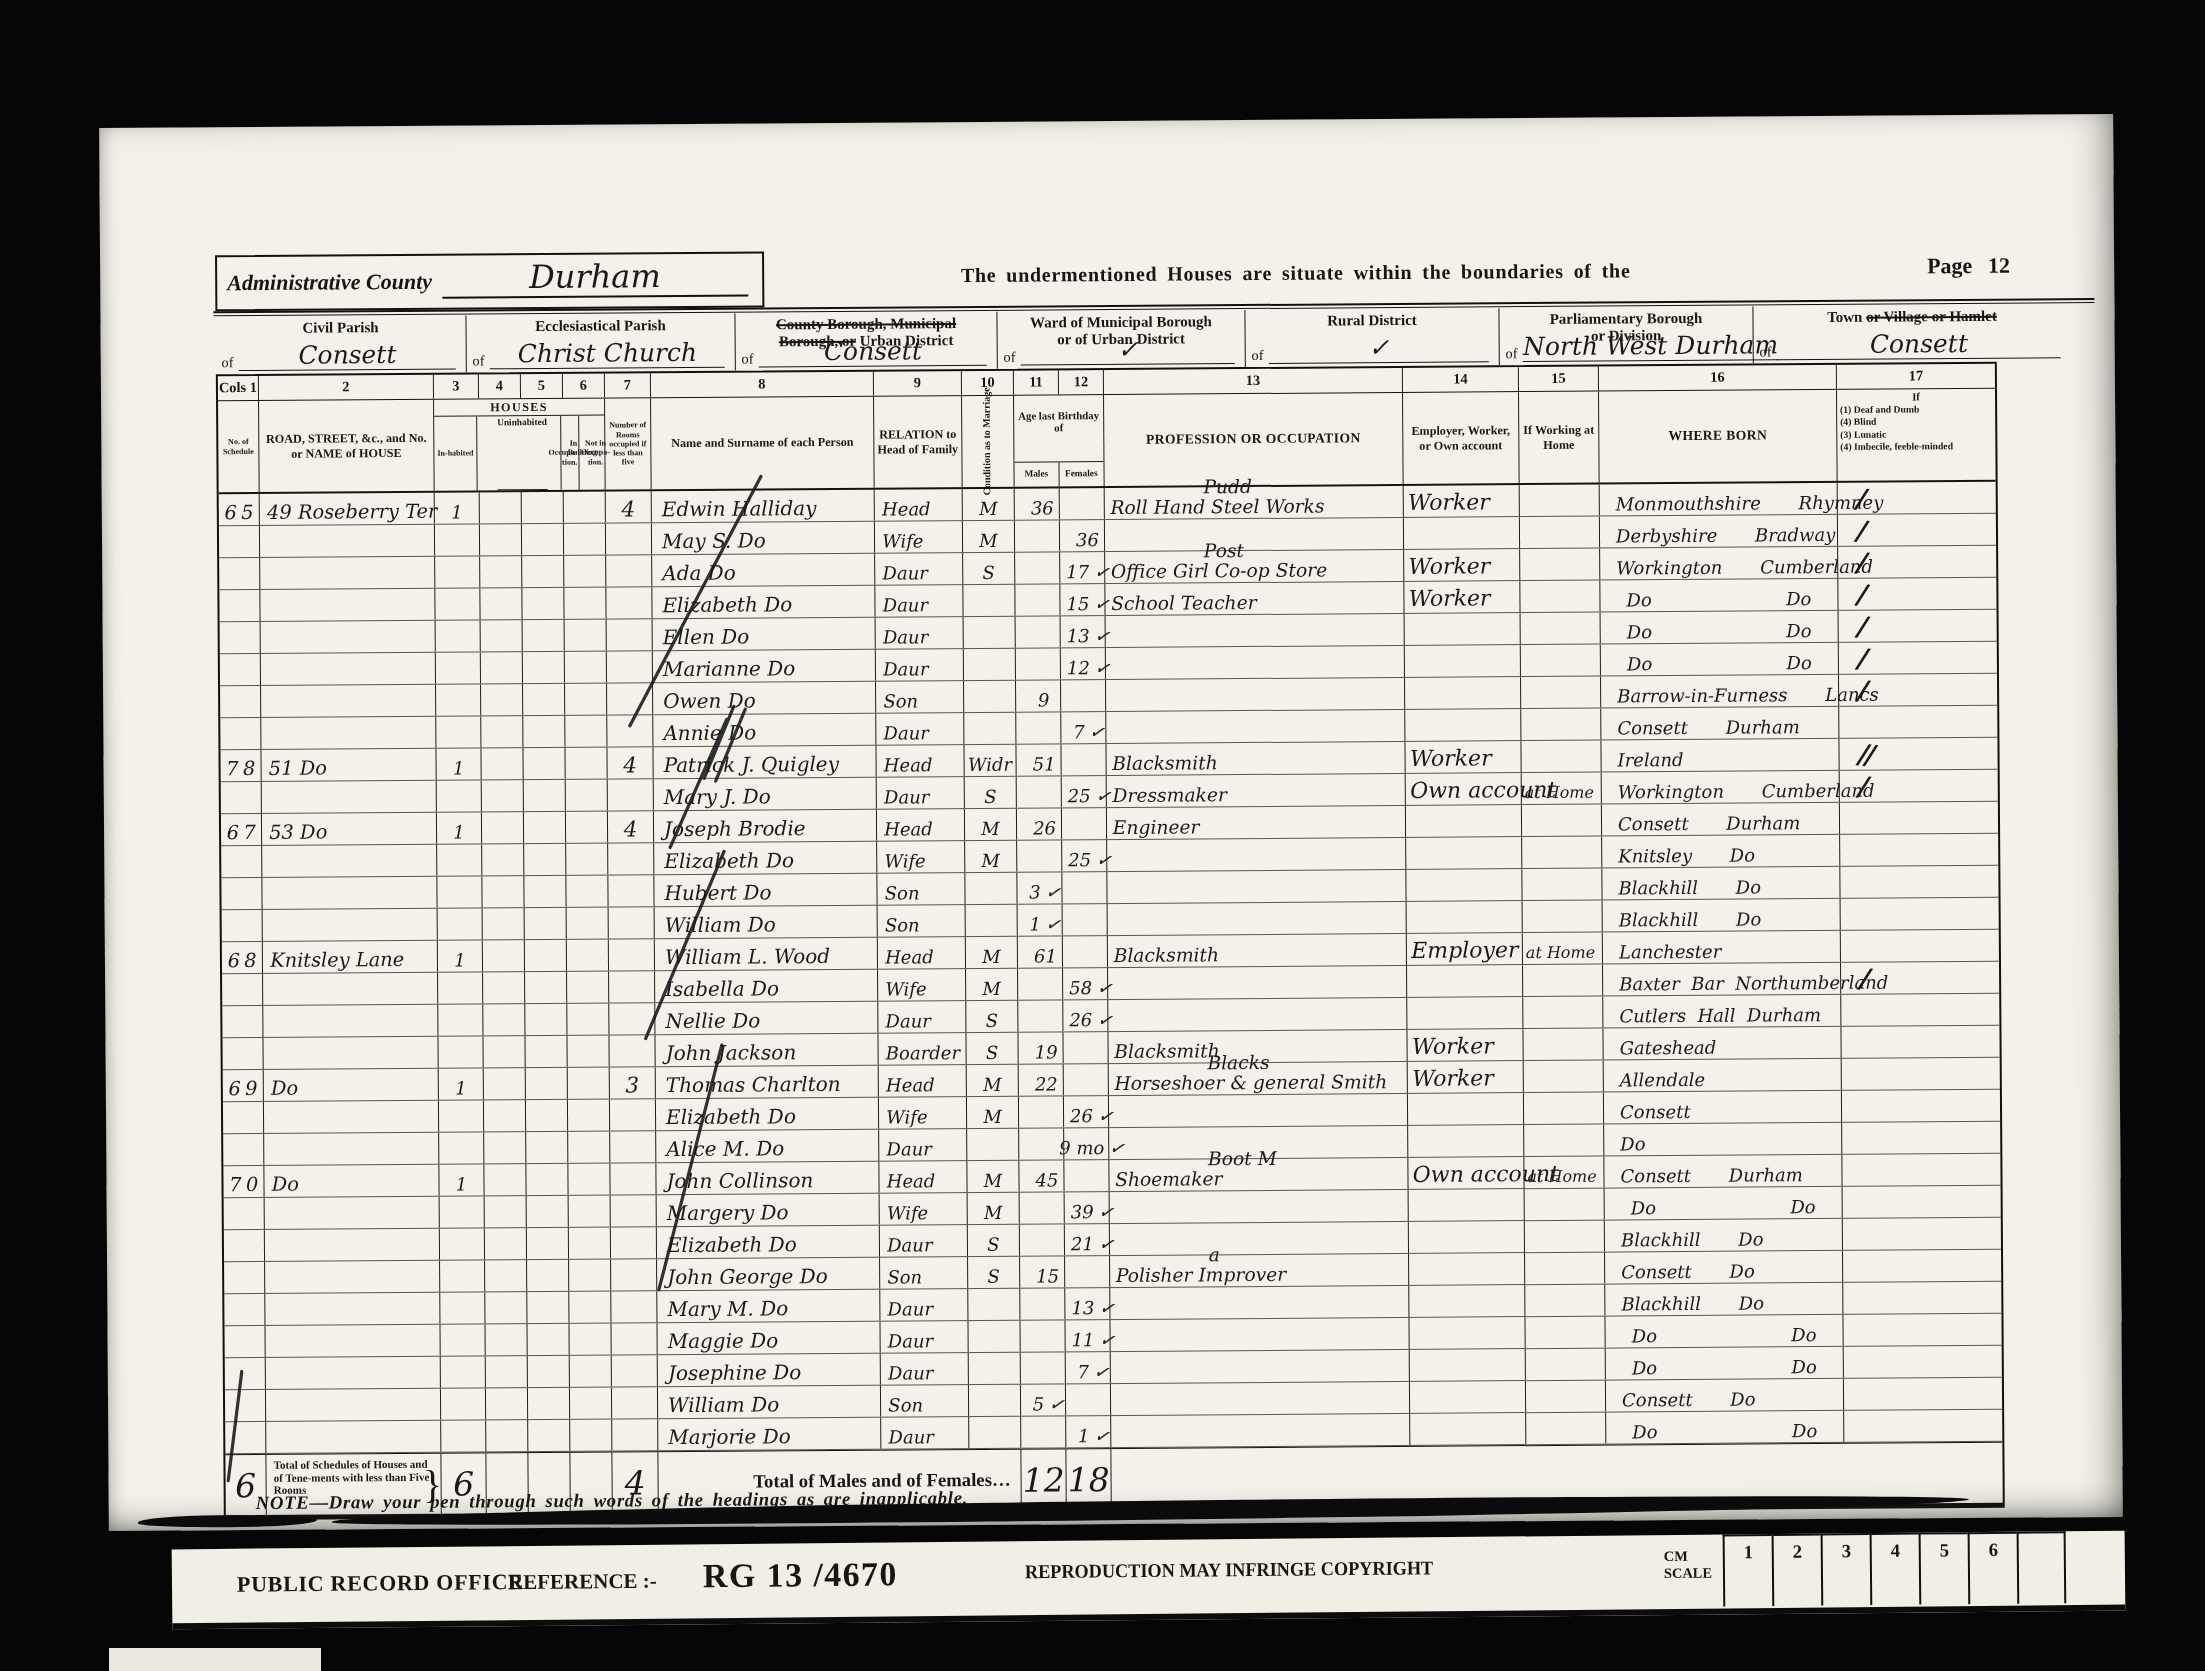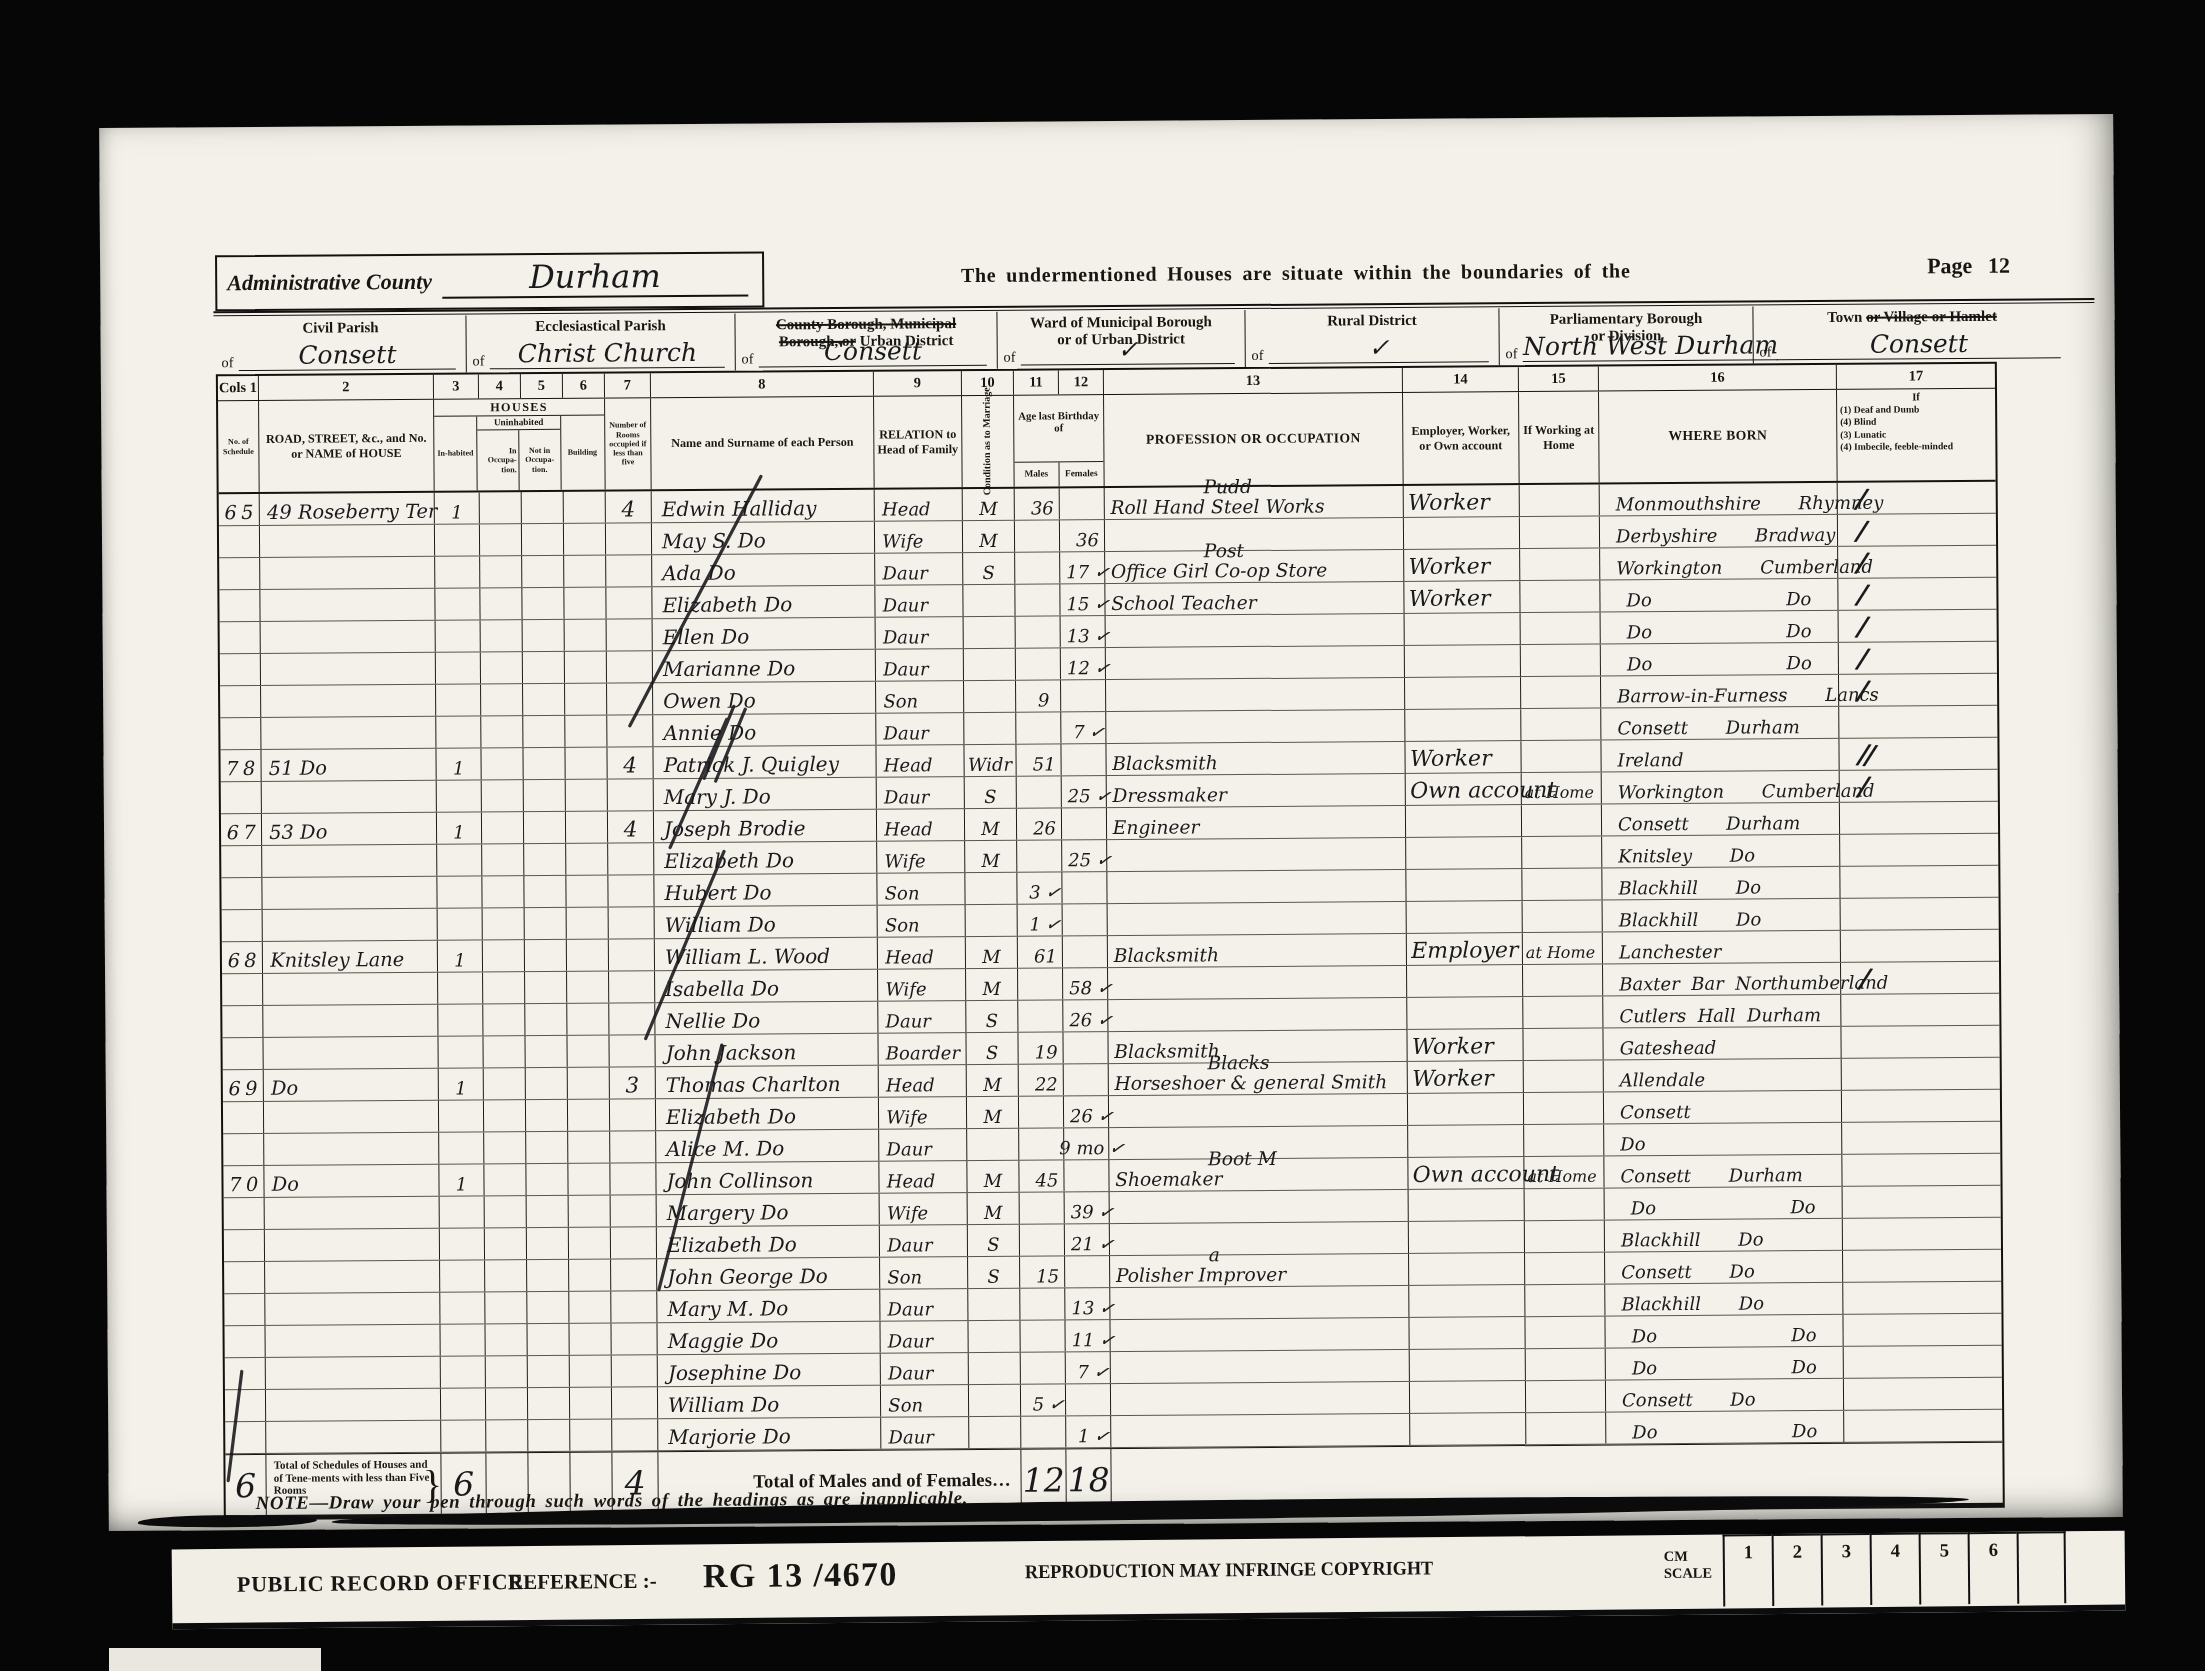--- a/index.html
+++ b/index.html
@@ -36,21 +36,21 @@
   #hband>div{border-right:1.4px solid #1f1d1a;position:relative;box-sizing:border-box;}
   #hband>div:last-child{border-right:none;}
   .hc{display:flex;align-items:center;justify-content:center;text-align:center;}
   .h-tiny{font-size:8px;line-height:9.3px;padding:1.4px;}
   .h-med{font-size:12.2px;line-height:15px;padding:1.4px;}
   .h-big{font-size:13.6px;line-height:16.5px;letter-spacing:0.4px;padding:1.4px;}
   #h-houses .htitle{border-bottom:1.4px solid #1f1d1a;font-size:12.2px;text-align:center;line-height:16px;letter-spacing:1.4px;}
   #h-houses .hsub{display:grid;grid-template-columns:43px 42px 42px 42px;height:74px;}
   #h-houses .hsub>div{border-right:1.4px solid #1f1d1a;}
   #h-houses .hsub>div:last-child{border-right:none;}
-  #h-uninh{grid-column:span 2;display:flex;flex-direction:column;}
+  #h-uninh{grid-column:span 2;display:flex;flex-direction:row;padding-left:20px;}
   #h-uninh .ut{border-bottom:1.4px solid #1f1d1a;font-size:9.3px;text-align:center;line-height:13px;}
   #h-uninh .ub{flex:1;display:grid;grid-template-columns:1fr 1fr;}
   #h-uninh .ub>div:first-child{border-right:1.4px solid #1f1d1a;text-align:right;}
   #h-cond{display:flex;align-items:center;justify-content:center;}
   #h-cond span{transform:rotate(-90deg);white-space:nowrap;font-size:10px;line-height:10.8px;text-align:center;}
   #h-ages{display:flex;flex-direction:column;grid-column:span 2;}
   #h-ages .at{flex:1;font-size:10.8px;line-height:12.2px;text-align:center;padding-top:14px;}
   #h-ages .ab{display:grid;grid-template-columns:1fr 1fr;border-top:1.4px solid #1f1d1a;height:24.4px;}
   #h-ages .ab>div{font-size:9.3px;text-align:center;line-height:23px;}
   #h-ages .ab>div:first-child{border-right:1.4px solid #1f1d1a;}

